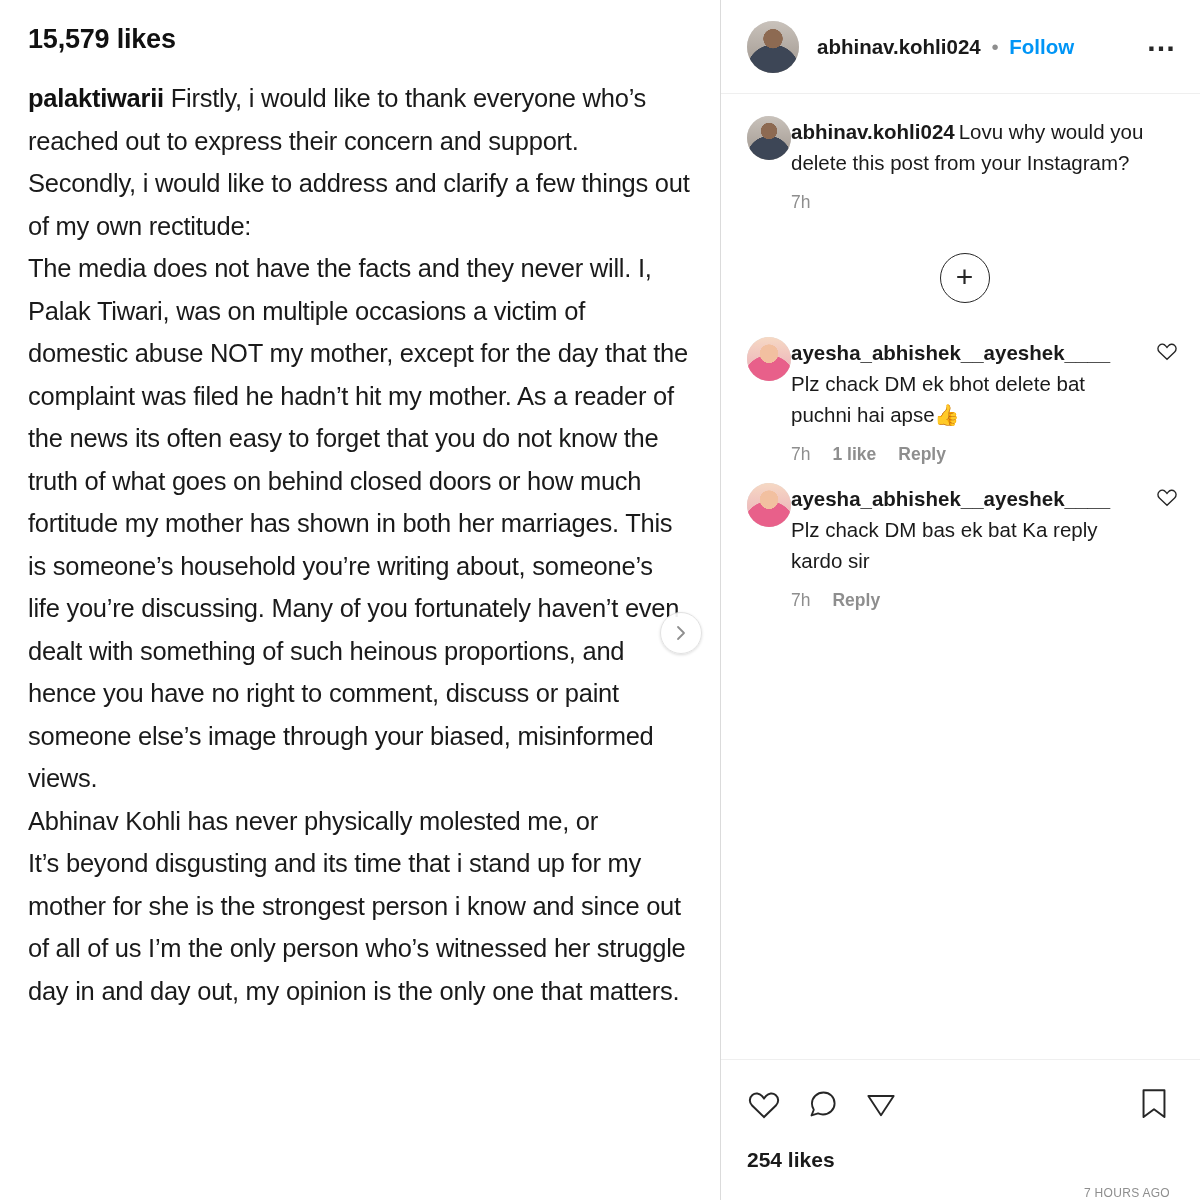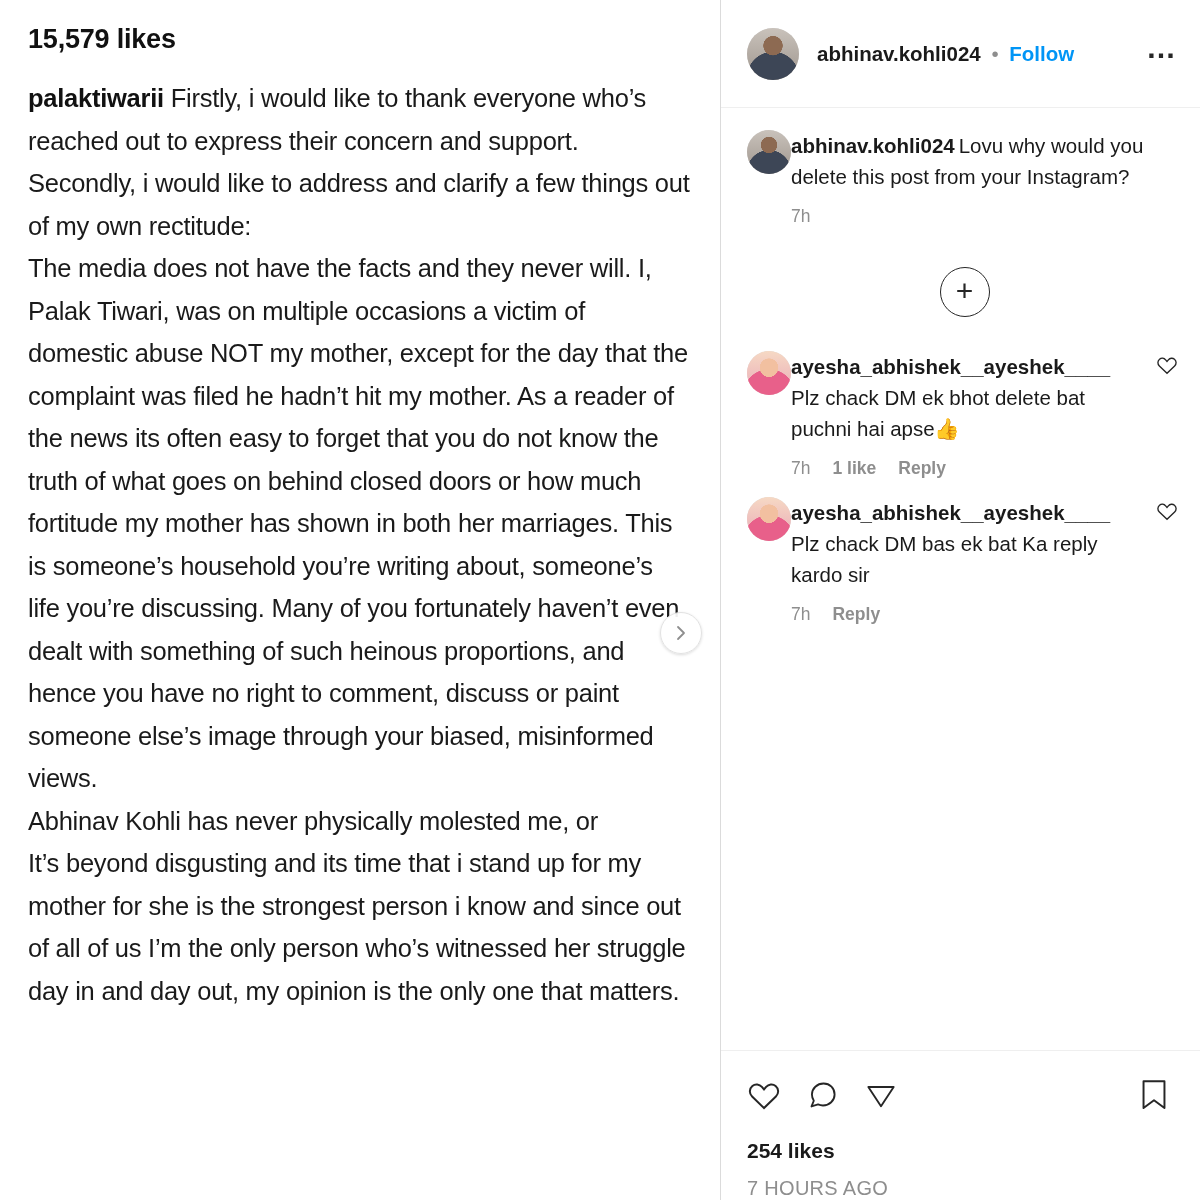--- a/index.html
+++ b/index.html
@@ -85,21 +85,21 @@
   .right-panel {
     position: relative;
     width: 479px;
     height: 1200px;
     box-sizing: border-box;
     background: #ffffff;
     display: flex;
     flex-direction: column;
   }
   .post-header {
-    height: 108px;
+    height: 94px;
     box-sizing: border-box;
     padding: 0 16px 0 26px;
     display: flex;
     align-items: center;
     border-bottom: 1px solid #efefef;
   }
   .avatar {
     flex: none;
     border-radius: 50%;
     overflow: hidden;
@@ -229,24 +229,25 @@
   }
   .action-icons .spacer { flex: 1; }
   .icon-btn { cursor: pointer; display: flex; align-items: center; }
   .likes-count {
     font-size: 21px;
     font-weight: bold;
     color: #1a1a1a;
     margin-top: 14px;
   }
   .time-ago {
-    font-size: 20px;
+    font-size: 12px;
     color: #8e8e8e;
     letter-spacing: 0.3px;
     margin-top: 14px;
+    text-align: right;
   }
 </style>
 </head>
 <body>
 
 <div class="screen">
 
   <div class="left-panel">
     <div class="likes-line">15,579 likes</div>
 

